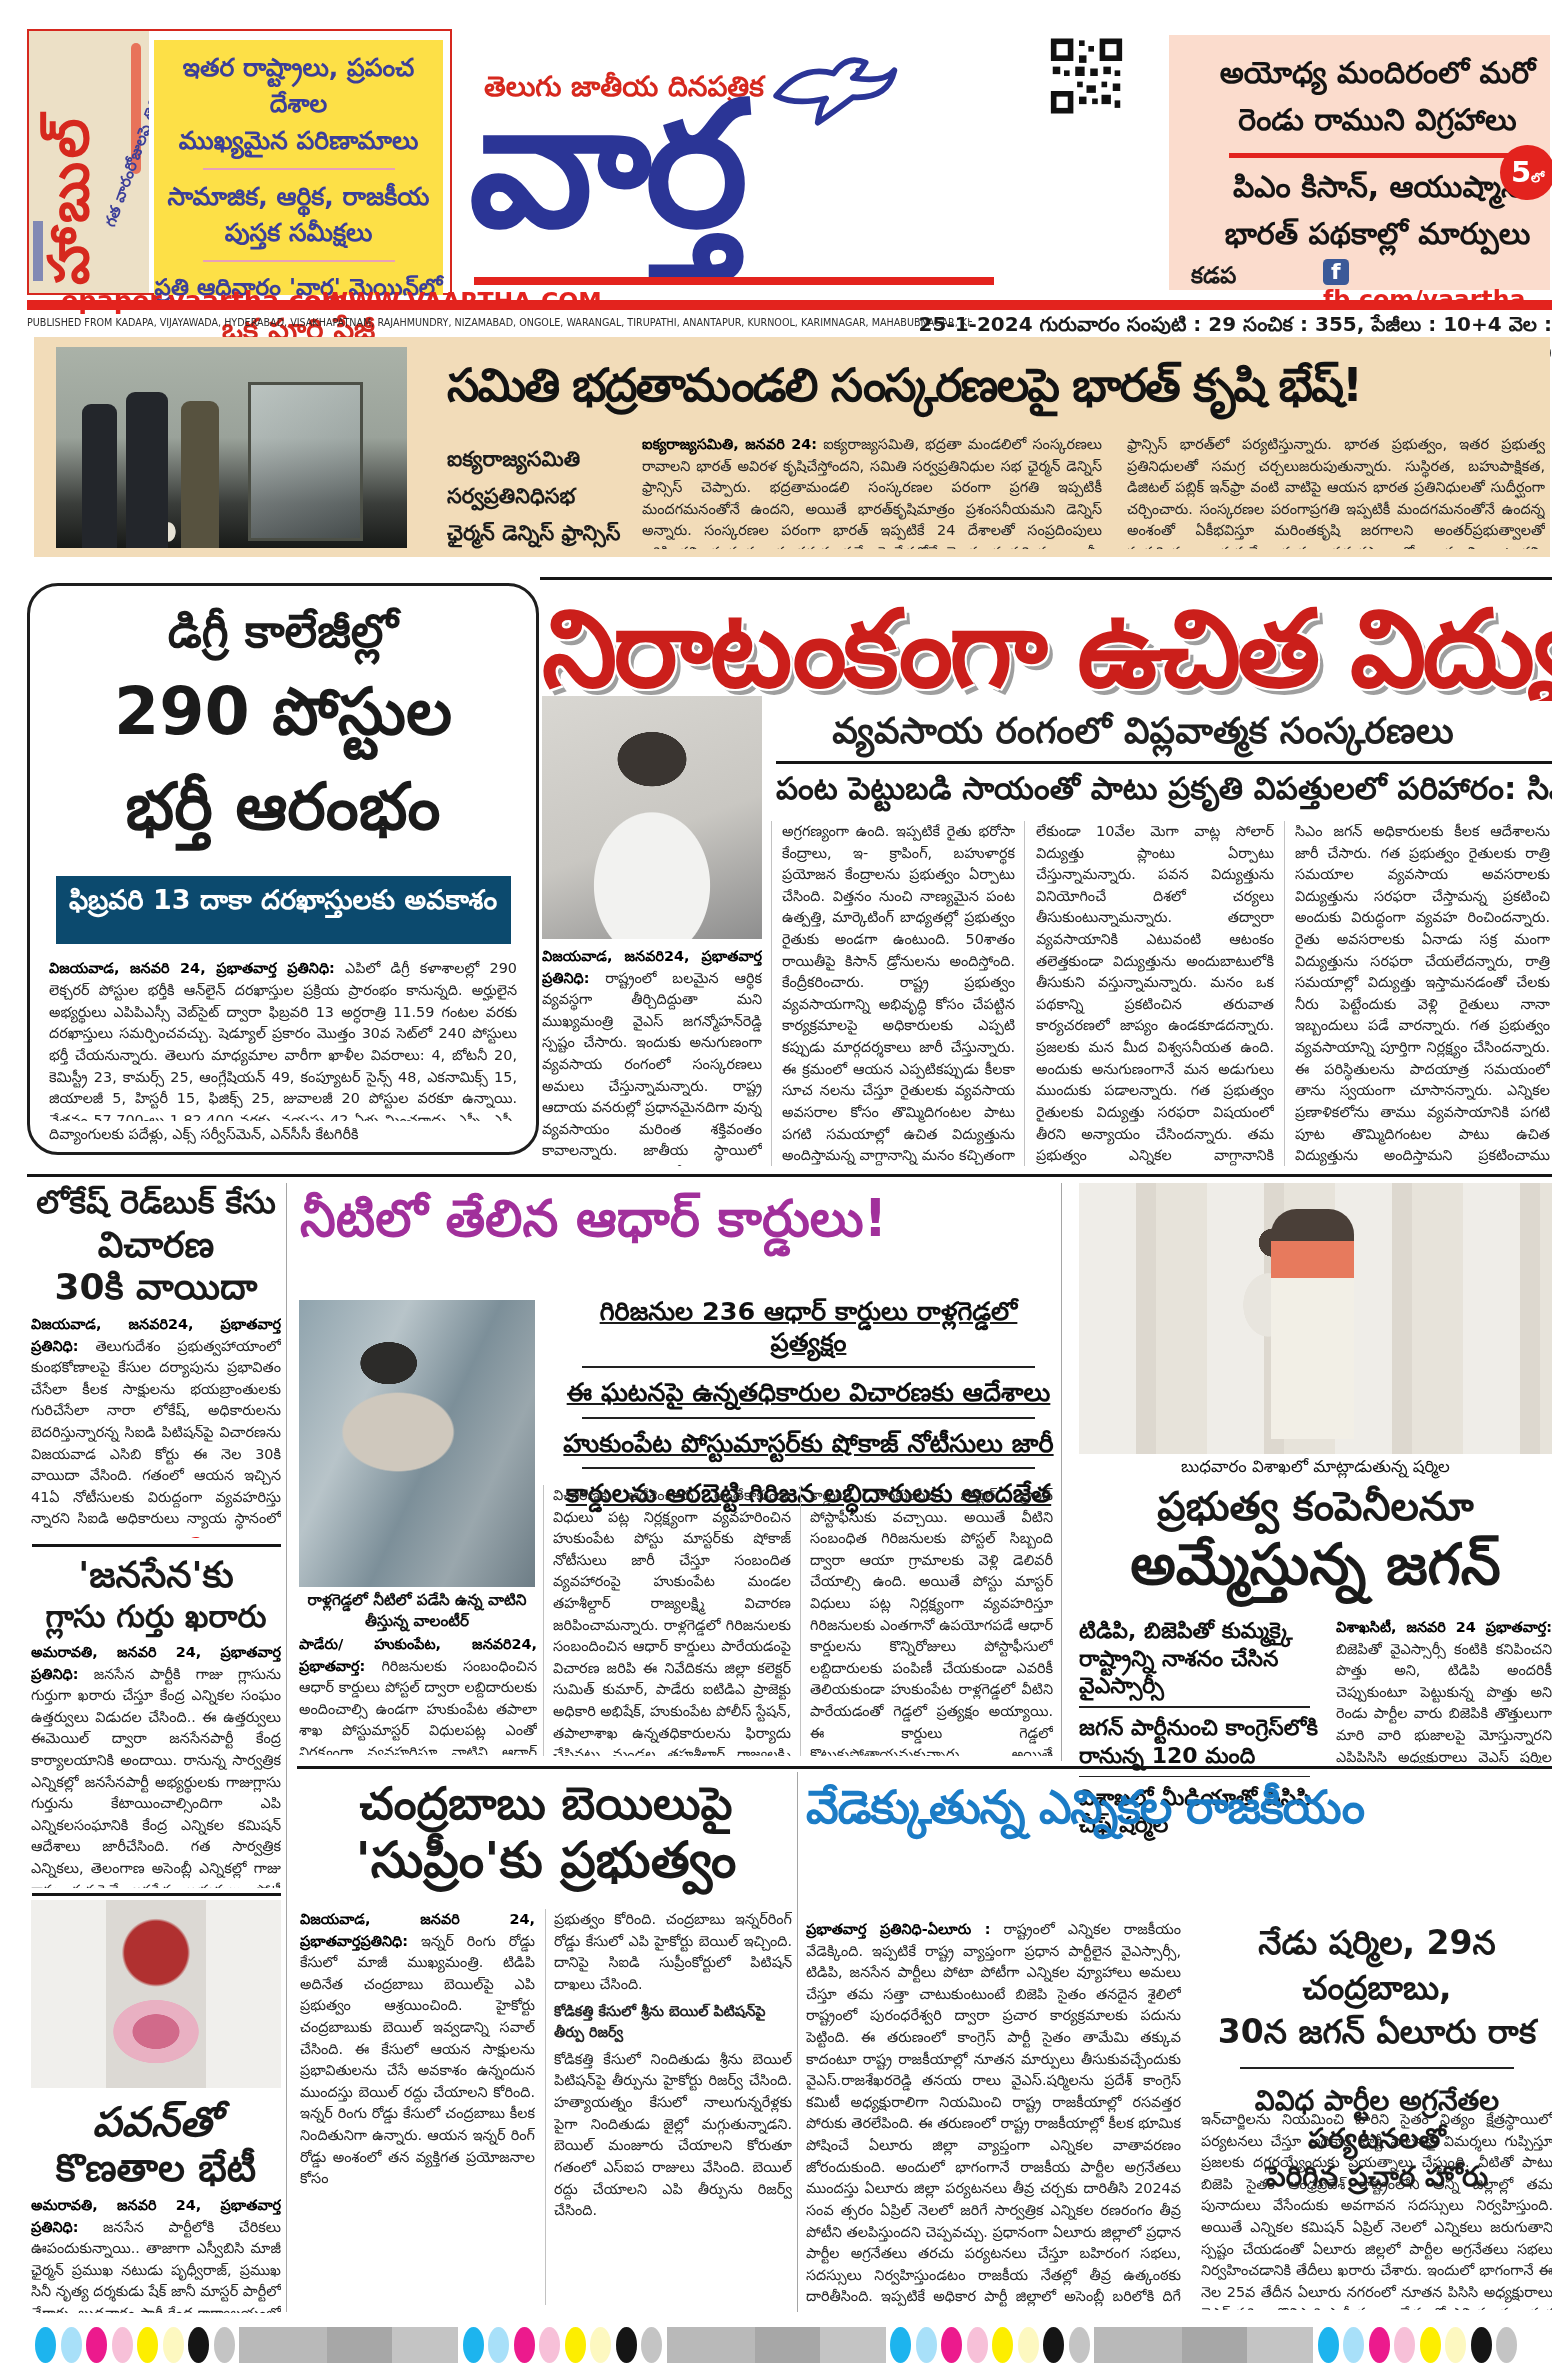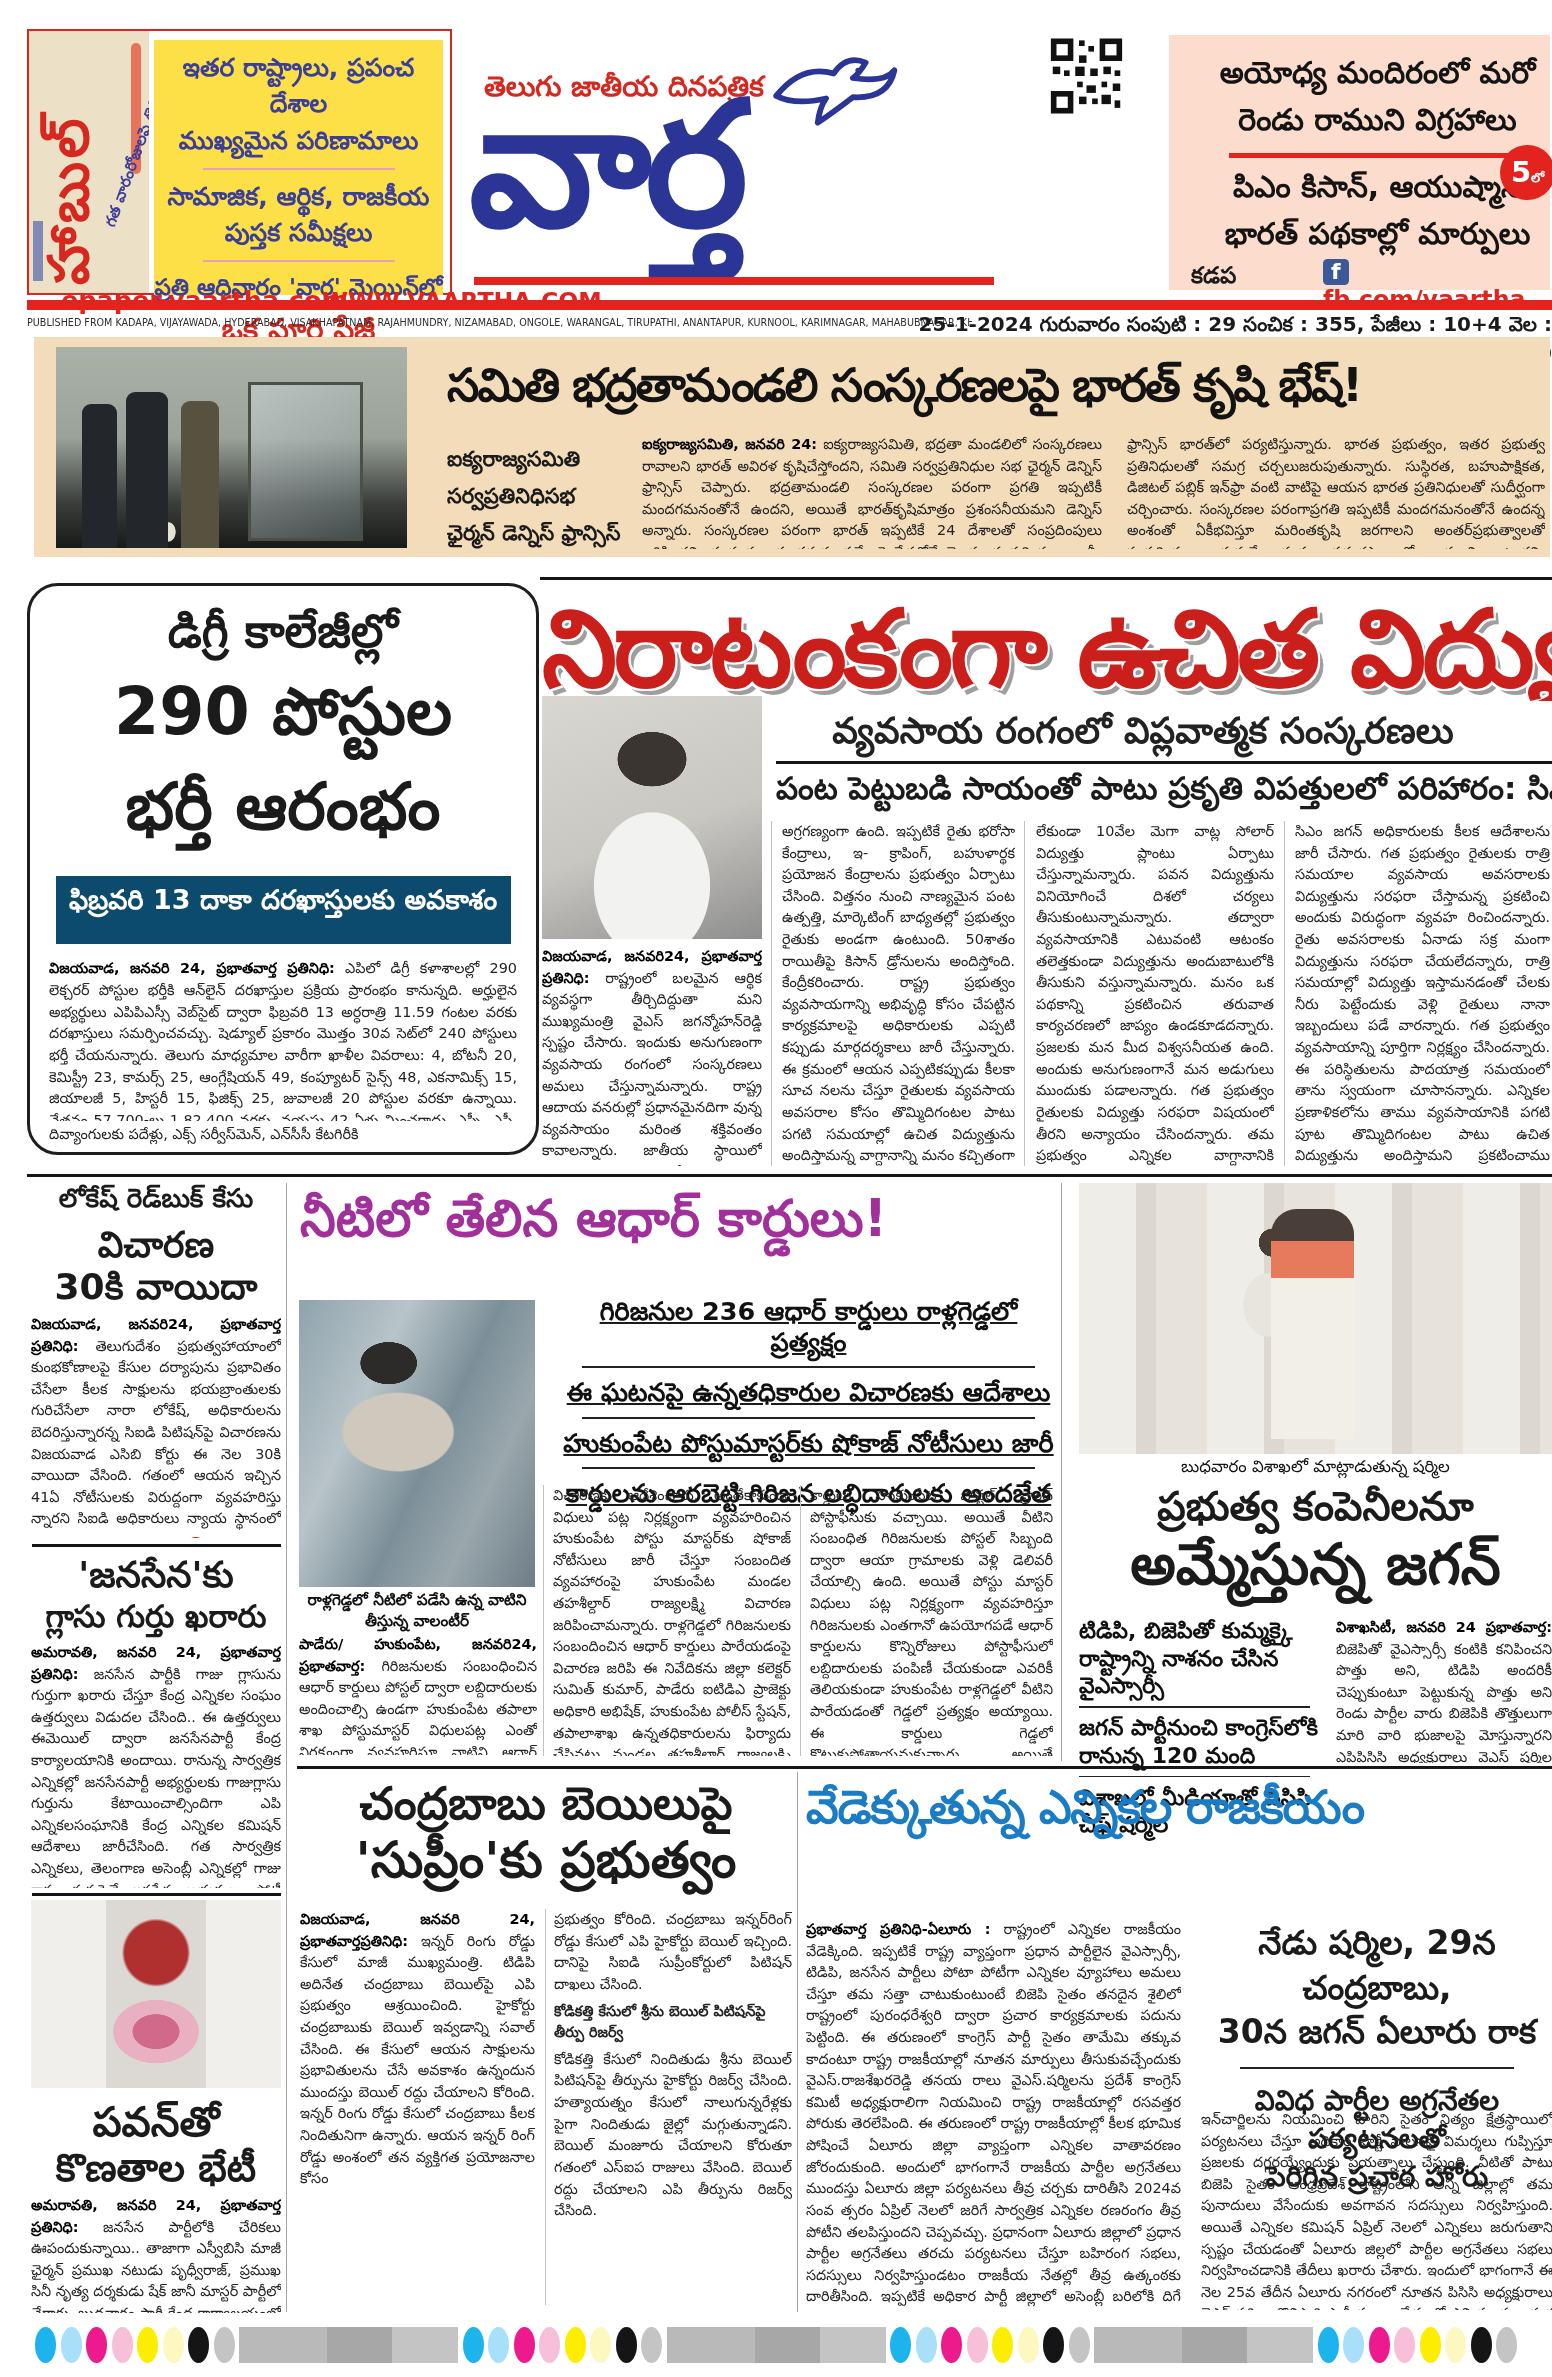--- a/index.html
+++ b/index.html
@@ -212,21 +212,21 @@
   <p class="abs bt" style="left:1295px;top:821px;width:255px;height:345px;margin:0;">
     <span>సిఎం జగన్ అధికారులకు కీలక ఆదేశాలను జారీ చేసారు. గత ప్రభుత్వం రైతులకు రాత్రి సమయాల వ్యవసాయ అవసరాలకు విద్యుత్తును సరఫరా చేస్తామన్న ప్రకటించి అందుకు విరుద్ధంగా వ్యవహ రించిందన్నారు. రైతు అవసరాలకు ఏనాడు సక్ర మంగా విద్యుత్తును సరఫరా చేయలేదన్నారు, రాత్రి సమయాల్లో విద్యుత్తు ఇస్తామనడంతో చేలకు నీరు పెట్టేందుకు వెళ్లి రైతులు నానా ఇబ్బందులు పడే వారన్నారు. గత ప్రభుత్వం వ్యవసాయాన్ని పూర్తిగా నిర్లక్ష్యం చేసిందన్నారు. ఈ పరిస్థితులను పాదయాత్ర సమయంలో తాను స్వయంగా చూసానన్నారు. ఎన్నికల ప్రణాళికలోను తాము వ్యవసాయానికి పగటి పూట తొమ్మిదిగంటల పాటు ఉచిత విద్యుత్తును అందిస్తామని ప్రకటించాము న్నారు. అన్నట్లుగా ఆ వాగ్దానాన్ని నిలబెట్టుకున్నా మన్నారు. రైతులకు గతప్రభుత్వం విద్యుత్తు రాయితీని భారీమొత్తంలో పెండింగ్ పెట్టింద న్నారు. తమ ప్రభుత్వం రూ.8655కోట్లు</span>
     
   </p>
 
   <div class="abs hline" style="left:27px;top:1174px;width:1525px;height:3.2px;"></div>
 
   <div class="abs vline" style="left:286px;top:1183px;height:1129px;"></div>
   <div class="abs vline" style="left:1061px;top:1183px;height:578px;"></div>
 
-  <div class="abs ctr" style="left:31px;top:1183px;width:250px;font-size:26px;font-weight:800;">లోకేష్ రెడ్‌బుక్ కేసు</div>
+  <div class="abs ctr" style="left:31px;top:1183px;width:250px;font-size:32px;font-weight:800;">లోకేష్ రెడ్‌బుక్ కేసు</div>
   <div class="abs ctr" style="left:31px;top:1224px;width:250px;font-size:36px;font-weight:800;">విచారణ</div>
   <div class="abs ctr" style="left:31px;top:1266px;width:250px;font-size:36px;font-weight:800;">30కి వాయిదా</div>
   <p class="abs bt" style="left:31px;top:1314px;width:250px;height:224px;margin:0;">
     <b class="dl">విజయవాడ, జనవరి24, ప్రభాతవార్త ప్రతినిధి:</b>
     <span>తెలుగుదేశం ప్రభుత్వహాయాంలో కుంభకోణాలపై కేసుల దర్యాపును ప్రభావితం చేసేలా కీలక సాక్షులను భయబ్రాంతులకు గురిచేసేలా నారా లోకేష్, అధికారులను బెదరిస్తున్నారన్న సిఐడి పిటిషన్‌పై విచారణను విజయవాడ ఎసిబి కోర్టు ఈ నెల 30కి వాయిదా వేసింది. గతంలో ఆయన ఇచ్చిన 41ఏ నోటీసులకు విరుద్దంగా వ్యవహరిస్తు న్నారని సిఐడి అధికారులు న్యాయ స్థానంలో పిటిషన్ దాఖలు చేసారు.</span>
     <span class="more">≫2</span>
   </p>
   <div class="abs hline" style="left:32px;top:1544px;width:249px;height:3.2px;"></div>
 
   <div class="abs ctr" style="left:31px;top:1554px;width:250px;font-size:36px;font-weight:800;">'జనసేన'కు</div>
@@ -281,21 +281,21 @@
   <p class="abs bt" style="left:1336px;top:1617px;width:216px;height:146px;margin:0;">
     <b class="dl">విశాఖసిటీ, జనవరి 24 ప్రభాతవార్త:</b>
     <span>బిజెపితో వైఎస్సార్సీ కంటికి కనిపించని పొత్తు అని, టిడిపి అందరికీ చెప్పుకుంటూ పెట్టుకున్న పొత్తు అని రెండు పార్టీల వారు బిజెపికి తొత్తులుగా మారి వారి భుజాలపై మోస్తున్నారని ఎపిపిసిసి అధ్యక్షురాలు వైఎస్ షర్మిల అన్నారు. బుధవారం ఆమె ఒక హోటల్‌లో కార్యకర్తలతో సమావేశం నిర్వహించారు. ఈ సందర్భంగా ఆమె విలేకరులతో మాట్లాడారు. ముందుగా కొంత మంది వైఎస్సార్సీ నుండి ముఖ్యనాయకులు</span>
     
   </p>
 
   <div class="abs hline" style="left:297px;top:1766px;width:1255px;height:3.2px;"></div>
   <div class="abs vline" style="left:797px;top:1772px;height:540px;"></div>
 
   <div class="abs ph ph-pawan" style="left:31px;top:1900px;width:250px;height:188px;"></div>
-  <div class="abs ctr" style="left:31px;top:2098px;width:250px;font-size:41px;font-weight:800;">పవన్‌తో</div>
+  <div class="abs ctr" style="left:31px;top:2098px;width:250px;font-size:41px;font-weight:800;font-style:italic;">పవన్‌తో</div>
   <div class="abs ctr" style="left:31px;top:2146px;width:250px;font-size:38px;font-weight:800;">కొణతాల భేటీ</div>
   <p class="abs bt" style="left:31px;top:2195px;width:250px;height:118px;margin:0;">
     <b class="dl">అమరావతి, జనవరి 24, ప్రభాతవార్త ప్రతినిధి:</b>
     <span>జనసేన పార్టీలోకి చేరికలు ఊపందుకున్నాయి.. తాజాగా ఎస్వీబిసి మాజీ ఛైర్మన్ ప్రముఖ నటుడు పృధ్వీరాజ్, ప్రముఖ సినీ నృత్య దర్శకుడు షేక్ జానీ మాస్టర్ పార్టీలో చేరారు. బుధవారం పార్టీ కేంద్ర కార్యాలయంలో అధ్యక్షుడు పవన్ కల్యాణ్  సమక్షంలో  పార్టీలో  చేరారు.</span>
     
   </p>
 
   <div class="abs ctr" style="left:300px;top:1777px;width:492px;font-size:45px;font-weight:800;">చంద్రబాబు బెయిలుపై</div>
   <div class="abs ctr" style="left:300px;top:1831px;width:492px;font-size:50px;font-weight:900;">'సుప్రీం'కు ప్రభుత్వం</div>
   <div class="abs vline-soft" style="left:545px;top:1909px;height:396px;"></div>

